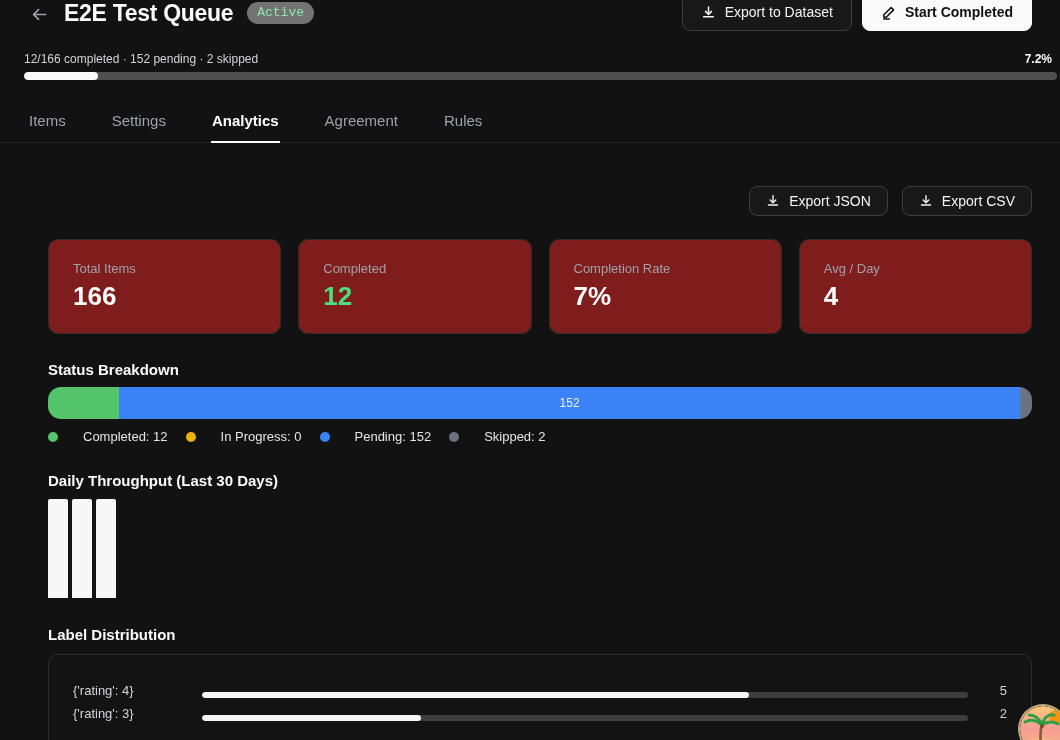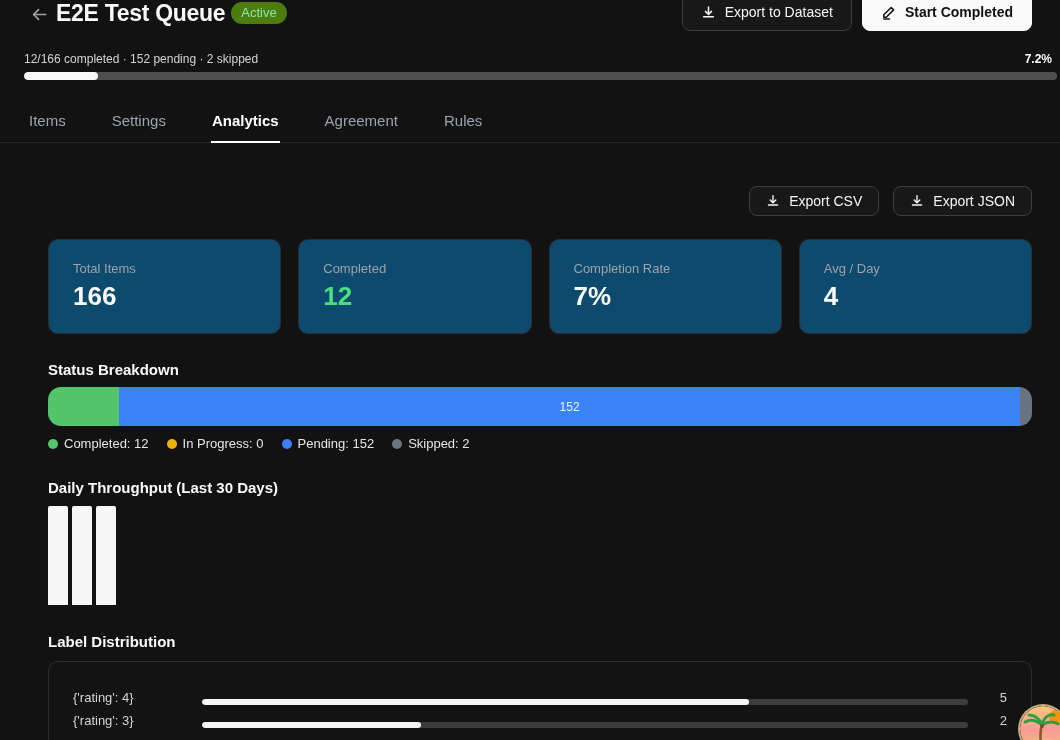--- a/index.html
+++ b/index.html
@@ -2,24 +2,24 @@
 <html><head>
 <meta charset="utf-8">
 <style>
   * { margin:0; padding:0; box-sizing:border-box; }
   html,body { background:#121212; }
   body {
     width:1060px; height:740px; overflow:hidden; position:relative;
     font-family:"Liberation Sans", sans-serif; color:#fafafa;
   }
   .topbar { display:flex; justify-content:space-between; align-items:flex-start; padding:0 28px; height:31px; }
-  .topbar-left { display:flex; align-items:center; gap:6px; margin-top:0; }
+  .topbar-left { display:flex; align-items:center; gap:14px; margin-top:0; }
   .back-btn { background:none; border:none; color:#a1a1aa; width:22px; height:22px; margin-top:2px; cursor:pointer; display:flex; align-items:center; justify-content:center; }
   .page-title { font-size:23px; font-weight:700; color:#fafafa; letter-spacing:-0.3px; line-height:26px; }
-  .badge { background:#4d7c0f; color:#8ee5ab; font-size:13px; font-weight:500; padding:3px 10px; border-radius:999px; line-height:16px; }
+  .badge { background:#737373; color:#8ee5ab; font-size:13px; font-weight:500; padding:3px 10px; border-radius:999px; line-height:16px;font-family:Liberation Mono, monospace; }
   .topbar-right { display:flex; gap:10px; margin-top:-7px; }
   .btn { display:flex; align-items:center; gap:9px; height:38px; padding:0 18px; border-radius:8px; font-size:14px; font-weight:500; font-family:inherit; cursor:pointer; }
   .btn.ghost { background:#181818; border:1px solid #3d3d3d; color:#f5f5f5; }
   .btn.primary { background:#fafafa; border:1px solid #fafafa; color:#111; font-weight:600; }
   .btn svg { flex:0 0 auto; }
 
   .progress-row { display:flex; justify-content:space-between; align-items:center; margin:21px 8px 0 24px; font-size:12px; }
   .progress-summary { color:#d4d4d8; }
   .progress-percent { color:#fafafa; font-weight:700; }
   .progress-track { margin:6px 3px 0 24px; height:8px; border-radius:4px; background:#4f4f4f; overflow:hidden; }
@@ -27,31 +27,31 @@
 
   .tabs { display:flex; gap:44px; padding-left:28px; margin-top:19px; height:44px; border-bottom:1px solid #262626; }
   .tab { background:none; border:none; font-family:inherit; font-size:15px; color:#9ca3af; cursor:pointer; padding:0 1px; height:44px; border-bottom:2px solid transparent; }
   .tab.active { color:#fff; font-weight:600; border-bottom-color:#fff; }
 
   .content { padding:0 28px 0 48px; }
   .export-row { display:flex; justify-content:flex-end; gap:14px; margin-top:43px; }
   .btn.small { height:30px; padding:0 16px; font-size:14px; background:#181818; border:1px solid #3d3d3d; color:#f5f5f5; }
 
   .stat-cards { display:grid; grid-template-columns:repeat(4,1fr); gap:17px; margin-top:23px; }
-  .card { height:95px; background:#0c4a6e; border:1px solid #2d2d2d; border-radius:10px; padding:21px 24px; }
+  .card { height:95px; background:#7f1d1d; border:1px solid #2d2d2d; border-radius:10px; padding:21px 24px; }
   .card-label { font-size:13px; color:#a1a1aa; }
   .card-value { font-size:26px; font-weight:700; margin-top:5px; }
 
   .section-title { font-size:15px; font-weight:700; color:#fafafa; }
   .mt-status { margin-top:27px; }
-  .stack-bar { display:flex; margin-top:9px; height:39px; border-radius:13px; overflow:hidden; background:#1d1d1d; }
+  .stack-bar { display:flex; margin-top:9px; height:32px; border-radius:13px; overflow:hidden; background:#1d1d1d; }
   .seg { height:100%; display:flex; align-items:center; justify-content:center; }
   .seg span { font-size:12px; color:#eef2ff; }
   .legend { display:flex; gap:18px; margin-top:10px; align-items:center; }
-  .legend-item { display:flex; align-items:center; gap:6px; font-size:13px; color:#e5e5e5; }
+  .legend-item { display:flex; align-items:center; gap:25px; font-size:13px; color:#e5e5e5; }
   .dot { width:10px; height:10px; border-radius:50%; flex:0 0 auto; }
 
   .mt-through { margin-top:28px; }
   .bars-chart { margin-top:10px; height:99px; display:flex; align-items:flex-end; gap:4px; }
   .tbar { width:20px; background:#f7f7f7; border-radius:2px 2px 0 0; }
 
   .mt-label { margin-top:28px; }
   .label-card { margin-top:11px; border:1px solid #2d2d2d; border-radius:10px; background:#131313; padding:16px 24px 20px; min-height:140px; }
   .group-head { display:flex; align-items:baseline; gap:8px; }
   .group-name { font-size:14px; font-weight:700; color:#fafafa; }
@@ -117,29 +117,29 @@
     </nav>
 
   <main class="content">
     <div class="export-row">
       <button class="btn small">
         <svg width="14" height="14" viewBox="0 0 16 16" fill="none" stroke="currentColor" stroke-width="1.6" stroke-linecap="round" stroke-linejoin="round">
           <path d="M8 2v7.5"></path>
             <path d="M4.8 6.8 8 10l3.2-3.2"></path>
             <path d="M2.8 12.5h10.4"></path>
         </svg>
-        <span>Export CSV</span>
+        <span>Export JSON</span>
       </button>
       <button class="btn small">
         <svg width="14" height="14" viewBox="0 0 16 16" fill="none" stroke="currentColor" stroke-width="1.6" stroke-linecap="round" stroke-linejoin="round">
           <path d="M8 2v7.5"></path>
             <path d="M4.8 6.8 8 10l3.2-3.2"></path>
             <path d="M2.8 12.5h10.4"></path>
         </svg>
-        <span>Export JSON</span>
+        <span>Export CSV</span>
       </button>
     </div>
 
     <div class="stat-cards">
         <div class="card">
           <div class="card-label">Total Items</div>
           <div class="card-value" style="color: rgb(250, 250, 250);">166</div>
         </div>
         <div class="card">
           <div class="card-label">Completed</div>

